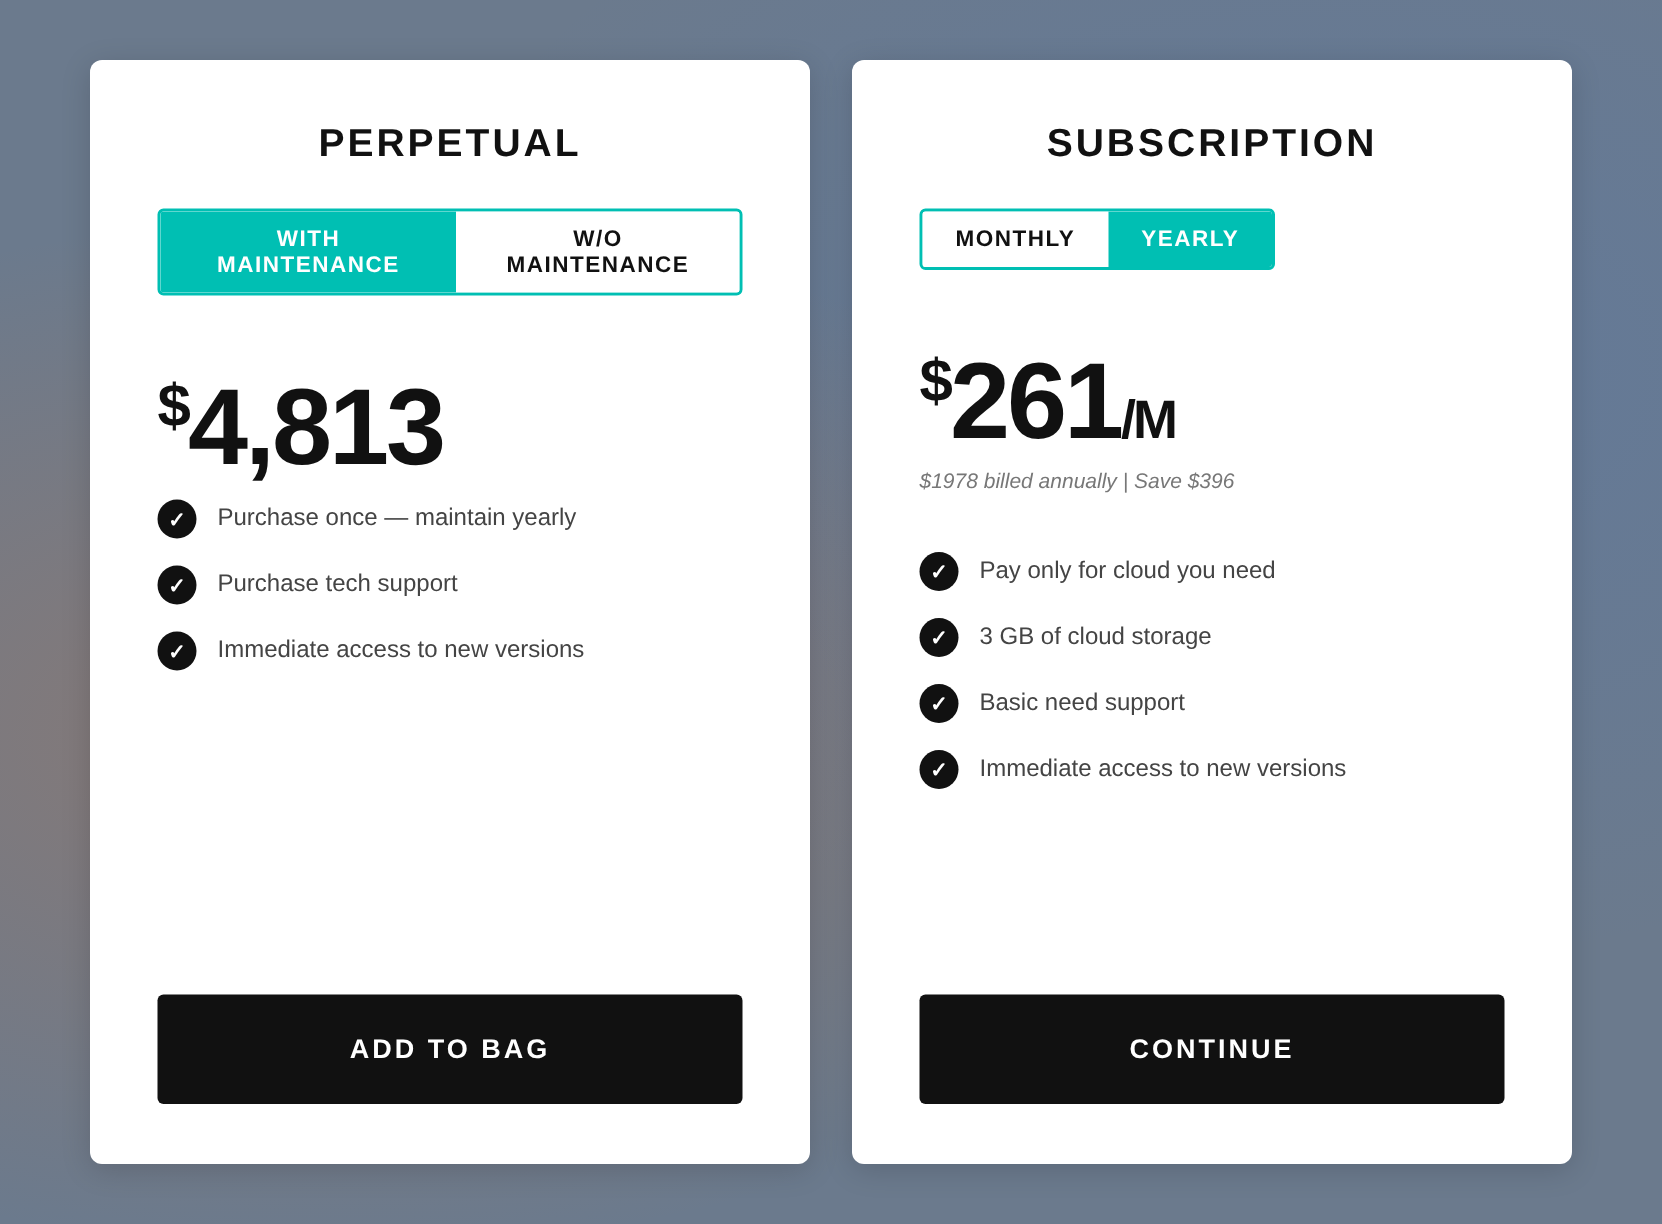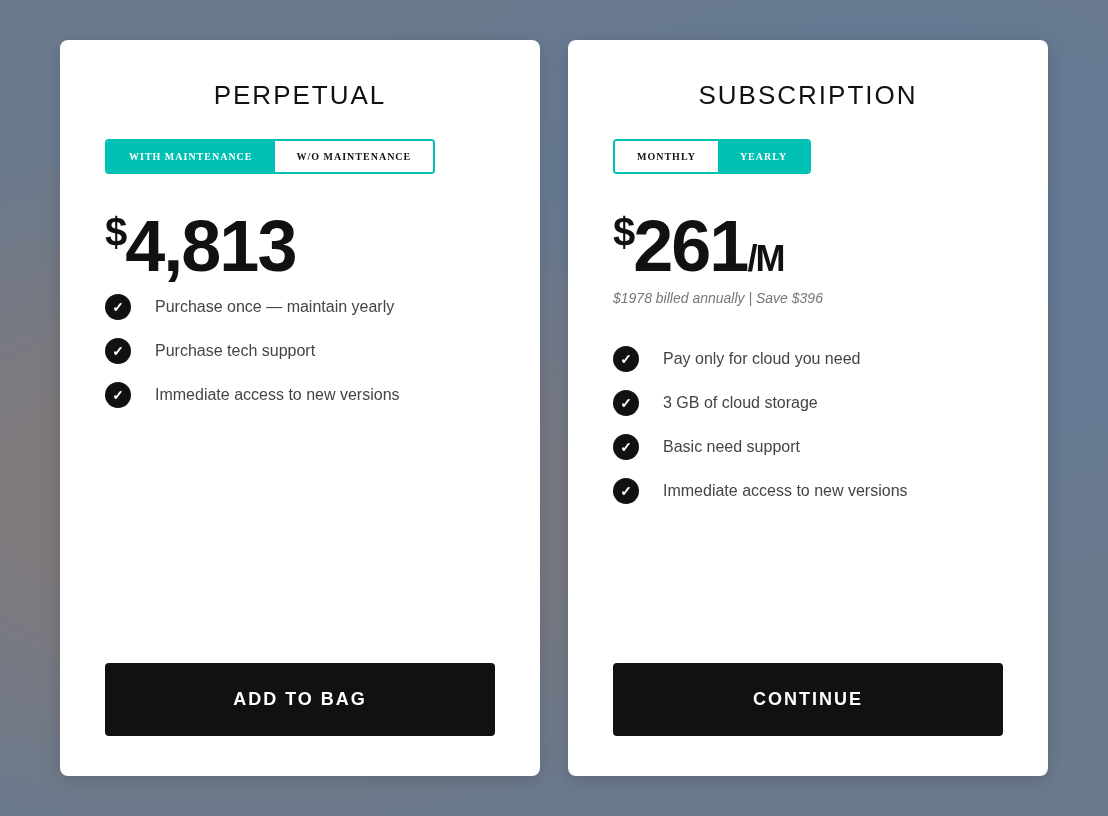--- a/index.html
+++ b/index.html
@@ -34,49 +34,48 @@
       padding: 40px 45px 40px 45px;
       display: flex;
       flex-direction: column;
       width: 480px;
       margin: 20px 14px;
       box-shadow: 0 4px 20px rgba(0,0,0,0.15);
     }
 
     .card-title {
       font-size: 26px;
-      font-weight: 400;
+      font-weight: 700;
       letter-spacing: 2px;
       text-align: center;
       color: #111;
       text-transform: uppercase;
       margin-bottom: 28px;
     }
 
     
     .toggle-group {
       display: flex;
       border: 2px solid #00bfb3;
       border-radius: 4px;
       overflow: hidden;
       margin-bottom: 36px;
       width: fit-content;
     }
 
     .toggle-btn {
       padding: 10px 22px;
-      font-size: 10px;
+      font-size: 15px;
       font-weight: 700;
       letter-spacing: 1px;
       text-transform: uppercase;
       cursor: pointer;
       border: none;
       background: #ffffff;
       color: #111;
-      font-family: Liberation Serif, serif;
     }
 
     .toggle-btn.active {
       background: #00bfb3;
       color: #ffffff;
     }
 
     
     .price-block {
       margin-bottom: 12px;
@@ -112,21 +111,21 @@
     
     .features-list {
       list-style: none;
       flex: 1;
       margin-bottom: 30px;
     }
 
     .feature-item {
       display: flex;
       align-items: center;
-      gap: 24px;
+      gap: 14px;
       margin-bottom: 18px;
       font-size: 16px;
       color: #444;
     }
 
     .check-icon {
       width: 26px;
       height: 26px;
       border-radius: 50%;
       background: #111;
@@ -159,20 +158,21 @@
       text-transform: uppercase;
       border: none;
       border-radius: 4px;
       cursor: pointer;
       margin-top: 20px;
     }
 
     .price-row {
       display: flex;
       align-items: flex-start;
+      margin-top: 16px;
     }
   </style>
 </head>
 <body>
 
 <div class="cards-container">
 
   <div class="card">
     <h2 class="card-title">PERPETUAL</h2>
 

